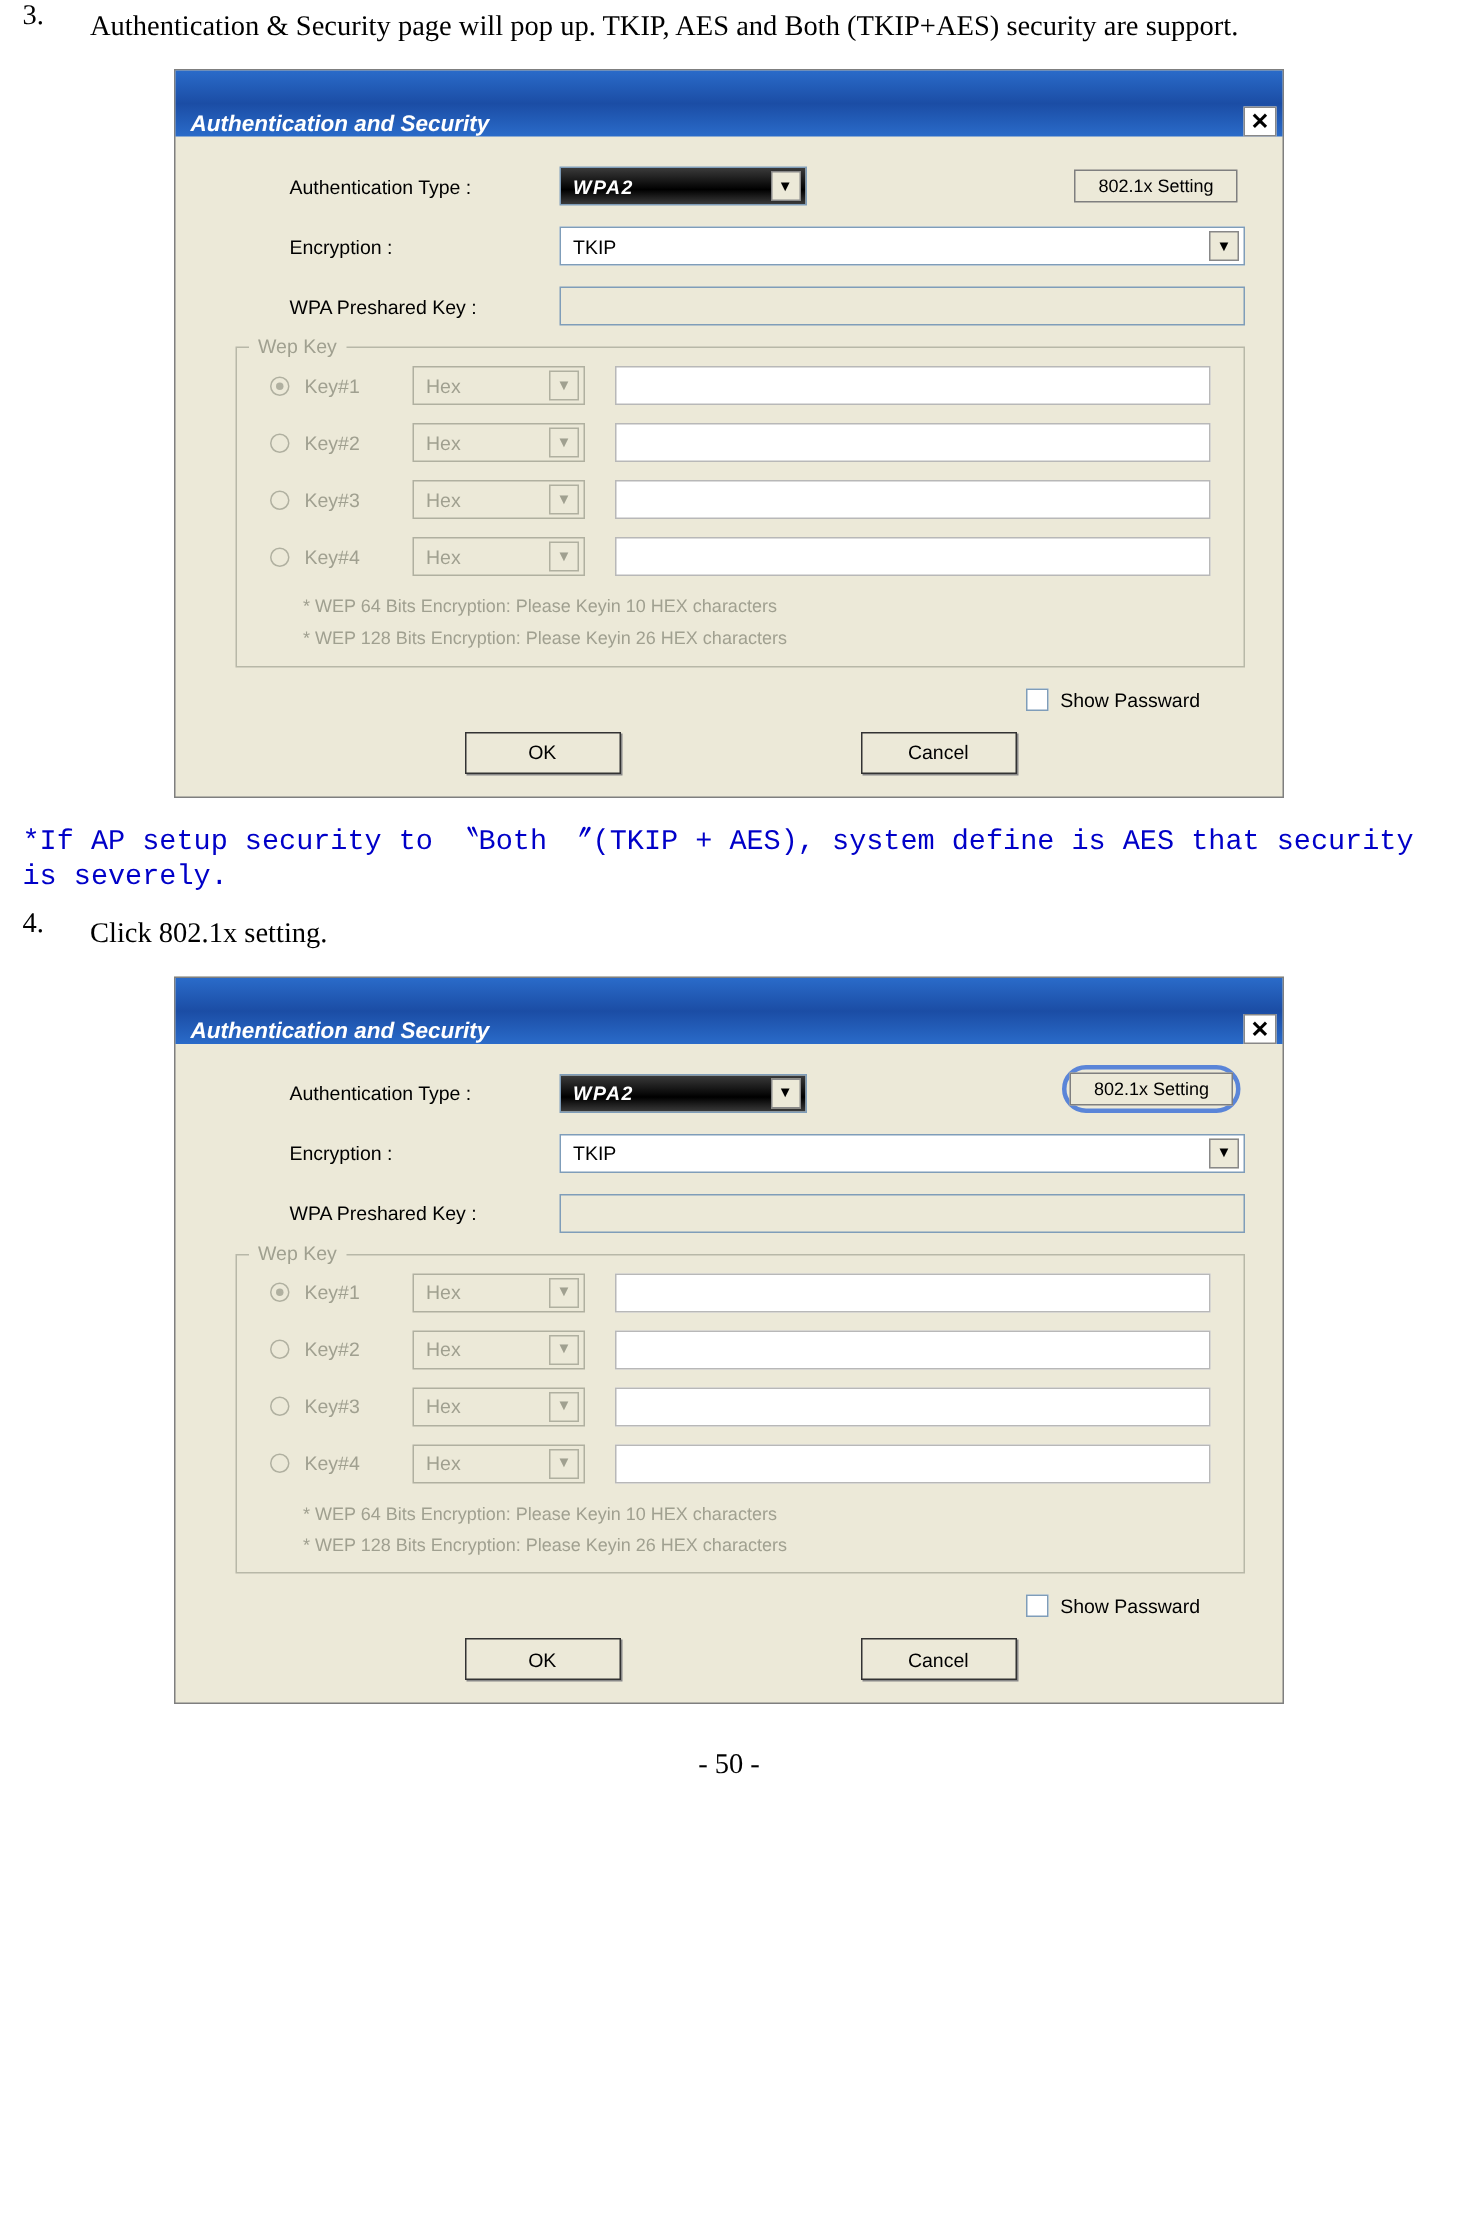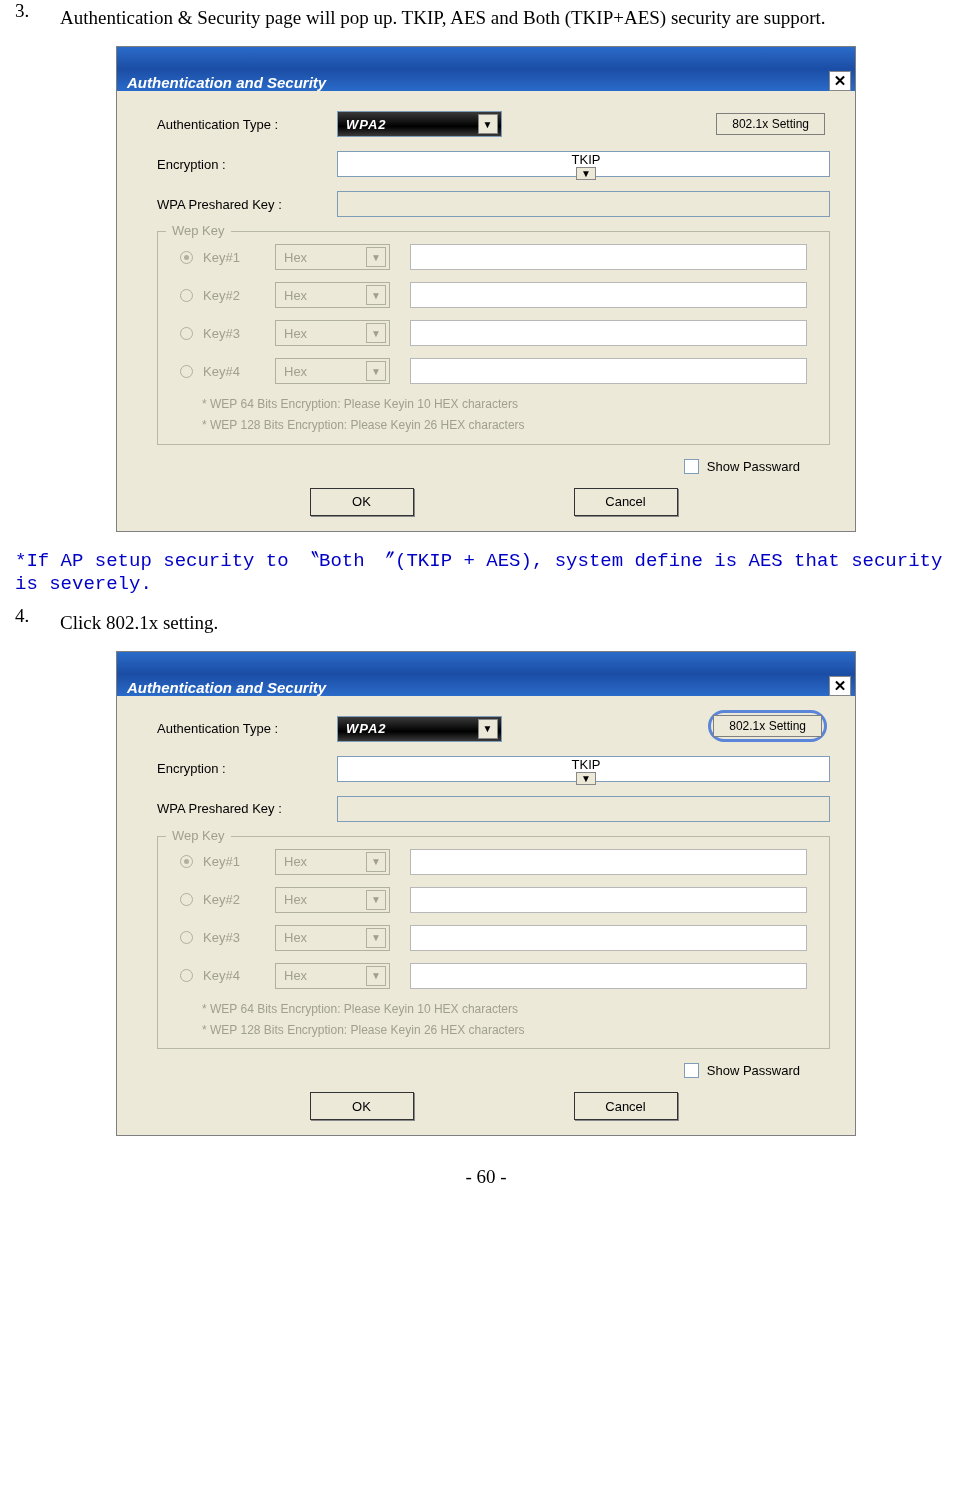--- a/index.html
+++ b/index.html
@@ -8,28 +8,28 @@
     .instruction-num { width: 45px; flex-shrink: 0; }
     .instruction-text { flex: 1; line-height: 1.9; }
     .note-blue { color: #0000C8; font-family: Liberation Mono, monospace; margin: 10px 0 10px 0; }
     .page-footer { text-align: center; margin-top: 30px; }
     
     .dialog { width: 740px; margin: 10px auto 15px auto; border: 1px solid #7f7f7f; background: #ece9d8; font-family: Tahoma, Arial, sans-serif; font-size: 13px; position: relative; }
     .titlebar { background: linear-gradient(to bottom, #2a6bc9 0%, #1b4da5 50%, #2a6bc9 100%); color: #fff; height: 44px; display: flex; align-items: flex-end; justify-content: space-between; padding: 0 4px 0 10px; font-weight: bold; font-style: italic; font-size: 15px; font-family: Arial, sans-serif; }
     .close-btn { background: #fff; width: 22px; height: 20px; display: flex; align-items: center; justify-content: center; font-family: Arial, sans-serif; font-style: normal; font-weight: bold; font-size: 15px; color: #000; border: 1px solid #888; cursor: pointer; }
     
     .dialog-body { padding: 20px 25px 15px 40px; }
-    .form-row { display: flex; align-items: center; margin-bottom: 14px; }
+    .form-row { display: flex; align-items: center; margin-bottom: 14px; margin-left: 36px; }
     .form-label { width: 180px; color: #000; font-size: 13px; }
     .form-control-area { flex: 1; display: flex; align-items: center; position: relative; }
     
     .dropdown-dark { width: 165px; height: 26px; background: linear-gradient(to bottom, #3a3a3a, #000 60%, #3a3a3a); color: #fff; display: flex; align-items: center; justify-content: space-between; padding: 0 3px 0 8px; border: 1px solid #7f9db9; font-family: "Arial Black", Arial, sans-serif; font-weight: bold; letter-spacing: 1px; font-style: italic; font-size: 13px; }
     .dd-btn { width: 20px; height: 20px; background: #ece9d8; border: 1px solid #888; display: flex; align-items: center; justify-content: center; color: #000; font-size: 10px; }
     
-    .dropdown-light { width: 100%; height: 26px; background: #fff; border: 1px solid #7f9db9; display: flex; align-items: center; justify-content: space-between; padding: 0 3px 0 8px; font-size: 13px; color: #000; flex-direction: column; }
+    .dropdown-light { width: 100%; height: 26px; background: #fff; border: 1px solid #7f9db9; display: flex; align-items: center; justify-content: space-between; padding: 0 3px 0 8px; font-size: 13px; color: #000; }
     
     .btn-8021x { position: absolute; right: 5px; padding: 3px 15px; background: #ece9d8; border: 1px solid #7f7f7f; font-size: 12px; cursor: pointer; font-family: Tahoma, Arial, sans-serif;}
     .highlight-wrap { position: absolute; right: 3px; top:-6px; border: 3px solid #5a85d8; border-radius: 20px; padding:2px 2px;}
 
     .text-input { width: 100%; height: 26px; background: #fff; border: 1px solid #7f9db9; padding: 0 6px; }
     .text-input.disabled { background: #ece9d8; }
     
     .fieldset { border: 1px solid #b8b8a8; margin: 8px 0 10px 0; padding: 12px 22px 10px 22px; position: relative; }
     .fieldset-legend { position: absolute; top: -9px; left: 8px; background: #ece9d8; padding: 0 6px; color: #a0a090; font-size: 13px; }
     
@@ -225,13 +225,13 @@
       <span class="checkbox"></span>
       <span>Show Passward</span>
     </div>
     <div class="btn-row">
       <button class="btn-main">OK</button>
       <button class="btn-main">Cancel</button>
     </div>
   </div>
 </div>
 
-<div class="page-footer">- 60 -</div>
+<div class="page-footer">- 50 -</div>
 
 </body></html>

